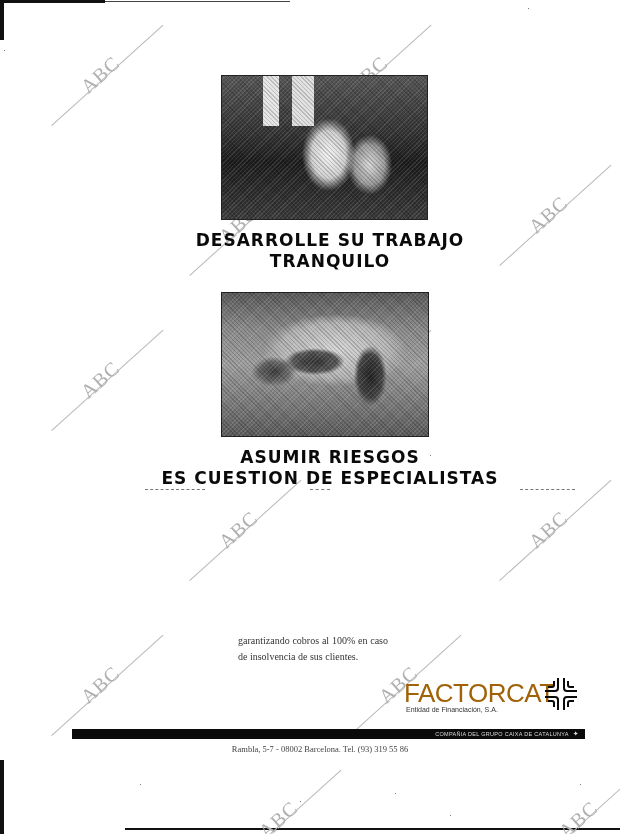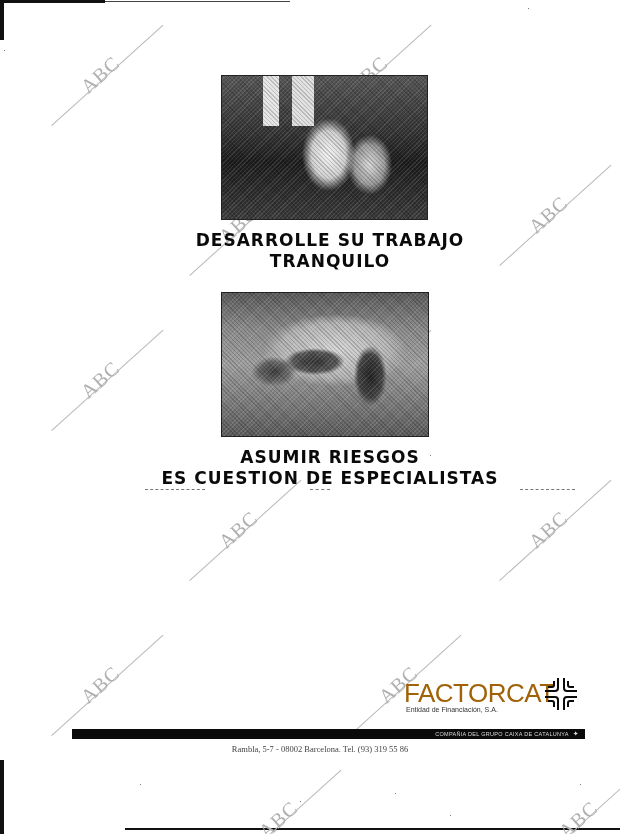--- a/index.html
+++ b/index.html
@@ -176,20 +176,21 @@
 <h1 class="headline h2a">ASUMIR RIESGOS</h1>
 <h1 class="headline h2b">ES CUESTION DE ESPECIALISTAS</h1>
 
 <div class="dash-row" style="left:145px;width:60px;"></div>
 <div class="dash-row" style="left:310px;width:20px;"></div>
 <div class="dash-row" style="left:520px;width:55px;"></div>
 
 <div class="col col-1">
 </div>
 <div class="col col-2">
+  <p style="text-indent:0">garantizando cobros al 100% en caso de insolvencia de sus clientes.</p>
 </div>
 
 <div class="brand">FACTORCAT</div>
 <div class="brand-sub">Entidad de Financiación, S.A.</div>
 <svg class="logo-mark" viewBox="0 0 36 36">
   <g fill="none" stroke="#0a0a0a" stroke-width="2">
     <path d="M15 2 V12 Q15 15 12 15 H2"></path>
     <path d="M21 2 V12 Q21 15 24 15 H34"></path>
     <path d="M15 34 V24 Q15 21 12 21 H2"></path>
     <path d="M21 34 V24 Q21 21 24 21 H34"></path>

